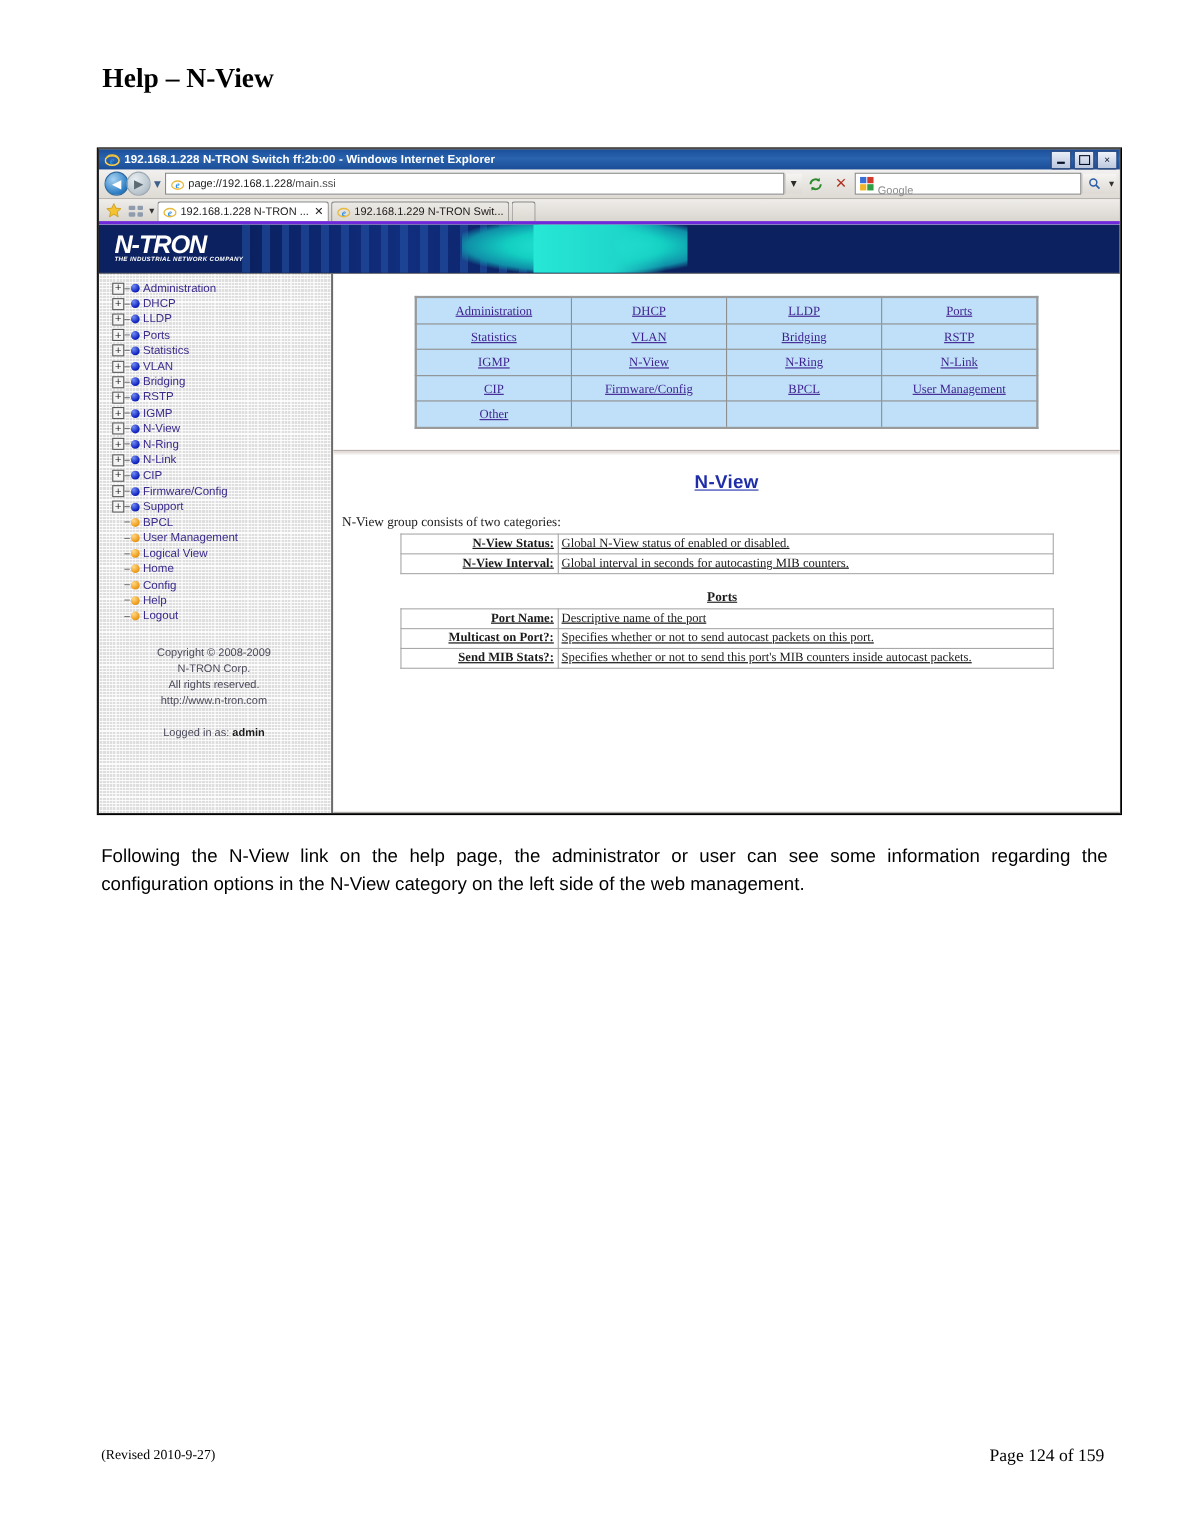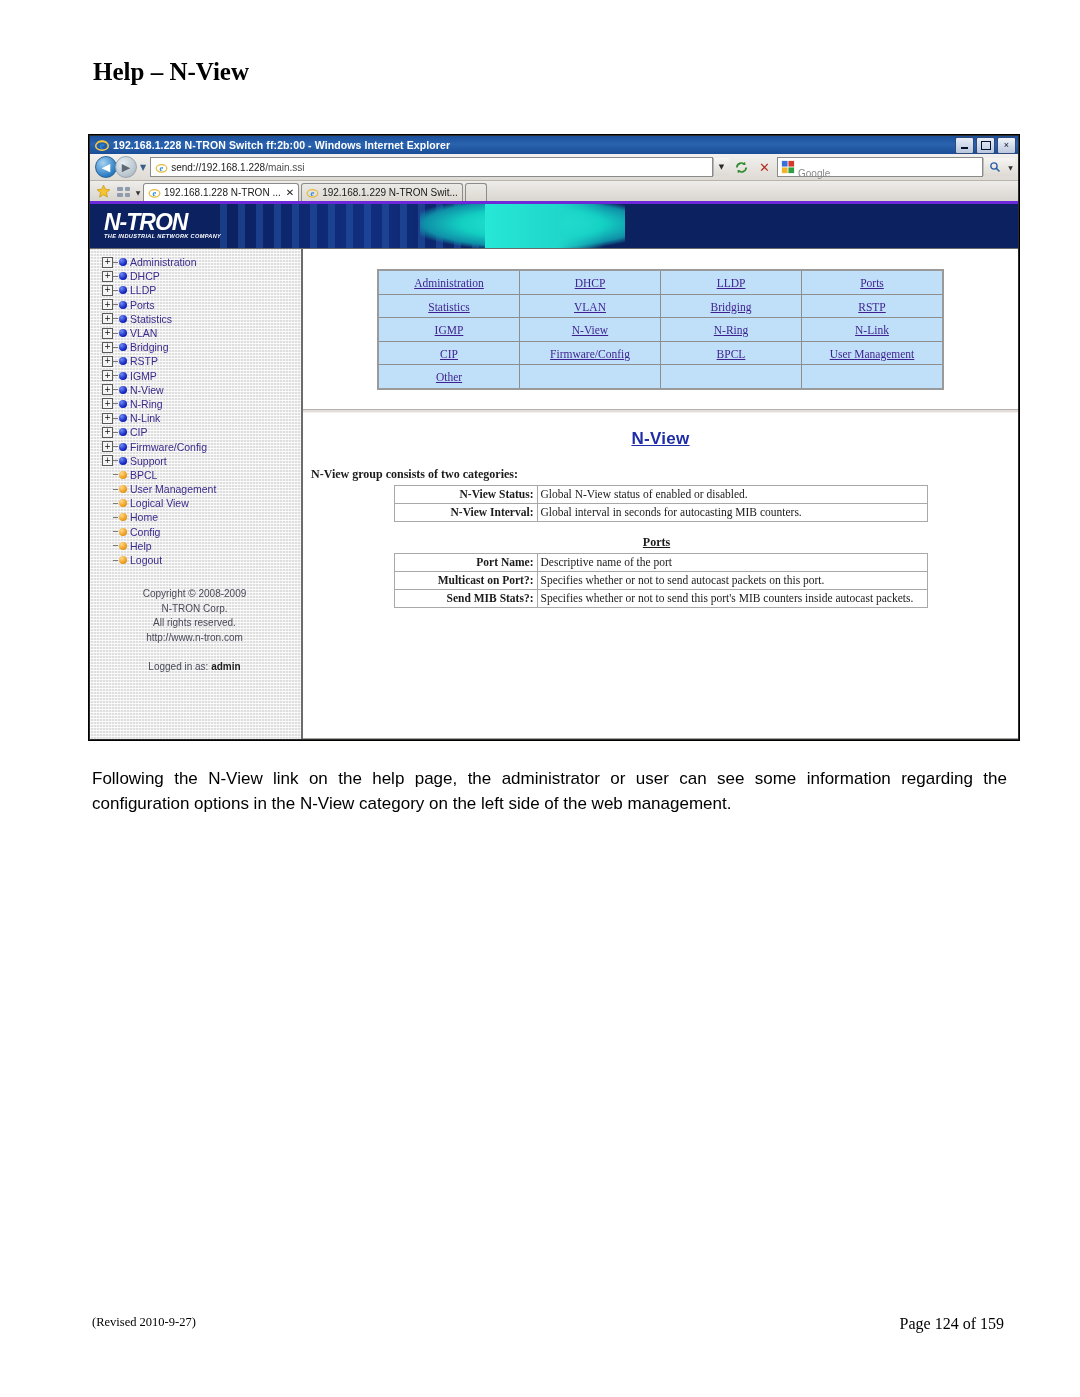--- a/index.html
+++ b/index.html
@@ -354,21 +354,20 @@
     font-weight: bold;
     color: #1f2ea8;
     text-decoration: underline;
     letter-spacing: .3px;
   }
   .intro {
     margin: 18px 0 0 8px;
     font-family: "Liberation Serif", serif;
     font-size: 12px;
     color: #1b1b1b;
-    font-weight: bold;
   }
   .cats {
     text-align: center;
     margin-top: 3px;
     font-family: "Liberation Serif", serif;
     font-size: 12px;
     color: #1b1b1b;
     padding-right: 24px;
   }
   .sec-head {
@@ -377,22 +376,23 @@
     font-family: "Liberation Serif", serif;
     font-size: 12px;
     font-weight: bold;
     color: #1b1b1b;
     text-decoration: underline;
     padding-right: 8px;
   }
   table.helptable {
     margin: 3px auto 0 auto;
     border-collapse: collapse;
-    width: 534px;
+    width: 594px;
     border: 1px solid #9a9a9a;
+    text-decoration: underline;
   }
   table.helptable td {
     border: 1px solid #a8a8a8;
     font-family: "Liberation Serif", serif;
     font-size: 11.5px;
     color: #1b1b1b;
     padding: 1px 3px;
     height: 15px;
     vertical-align: middle;
   }
@@ -471,21 +471,21 @@
       <div class="navbtn fwd">
         <span class="arrow">▶</span>
       </div>
       <span class="histdrop">▼</span>
 
       <div class="urlbar">
         <svg class="fav" viewBox="0 0 16 16">
           <ellipse cx="8" cy="9" rx="6.6" ry="4.6" fill="none" stroke="#e7b93c" stroke-width="1.5"></ellipse>
           <text x="8" y="12.4" font-family="Liberation Serif, serif" font-size="10.5" font-weight="bold" fill="#2a8fe0" text-anchor="middle" font-style="italic">e</text>
         </svg>
-        <span class="urltext"><b>send://192.168.1.228</b><span>/main.ssi</span></span>
+        <span class="urltext"><b>page://192.168.1.228</b><span>/main.ssi</span></span>
       </div>
       <div class="urldrop">
         <span>▼</span>
       </div>
 
       <div class="tbtn refresh">
         <svg width="15" height="15" viewBox="0 0 16 16">
           <path d="M3 8 a5 5 0 0 1 8.6 -3.2" fill="none" stroke="#2b8a2b" stroke-width="1.8"></path>
           <path d="M11.8 1.8 l0.4 3.4 l-3.4 -0.4 z" fill="#2b8a2b"></path>
           <path d="M13 8 a5 5 0 0 1 -8.6 3.2" fill="none" stroke="#2b8a2b" stroke-width="1.8"></path>

